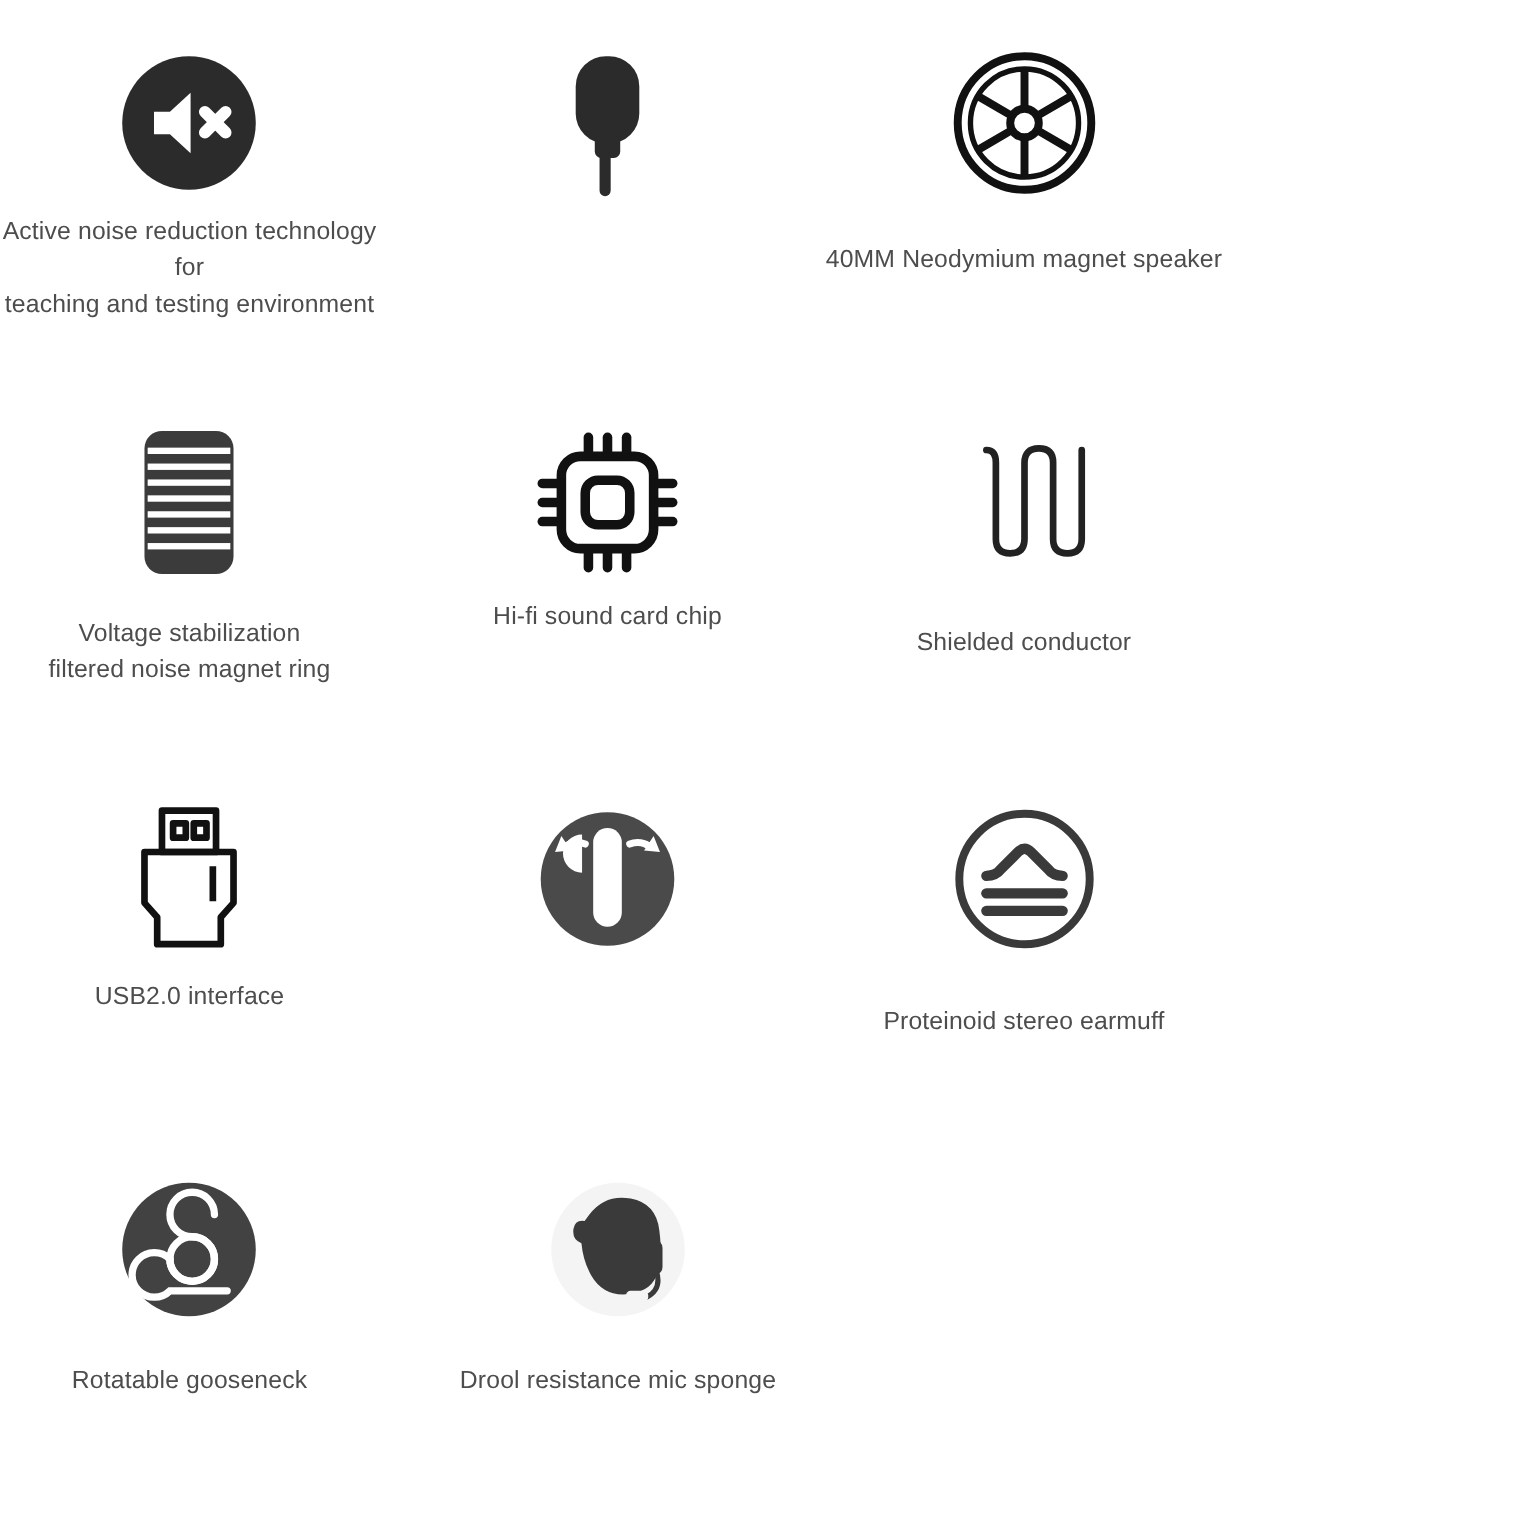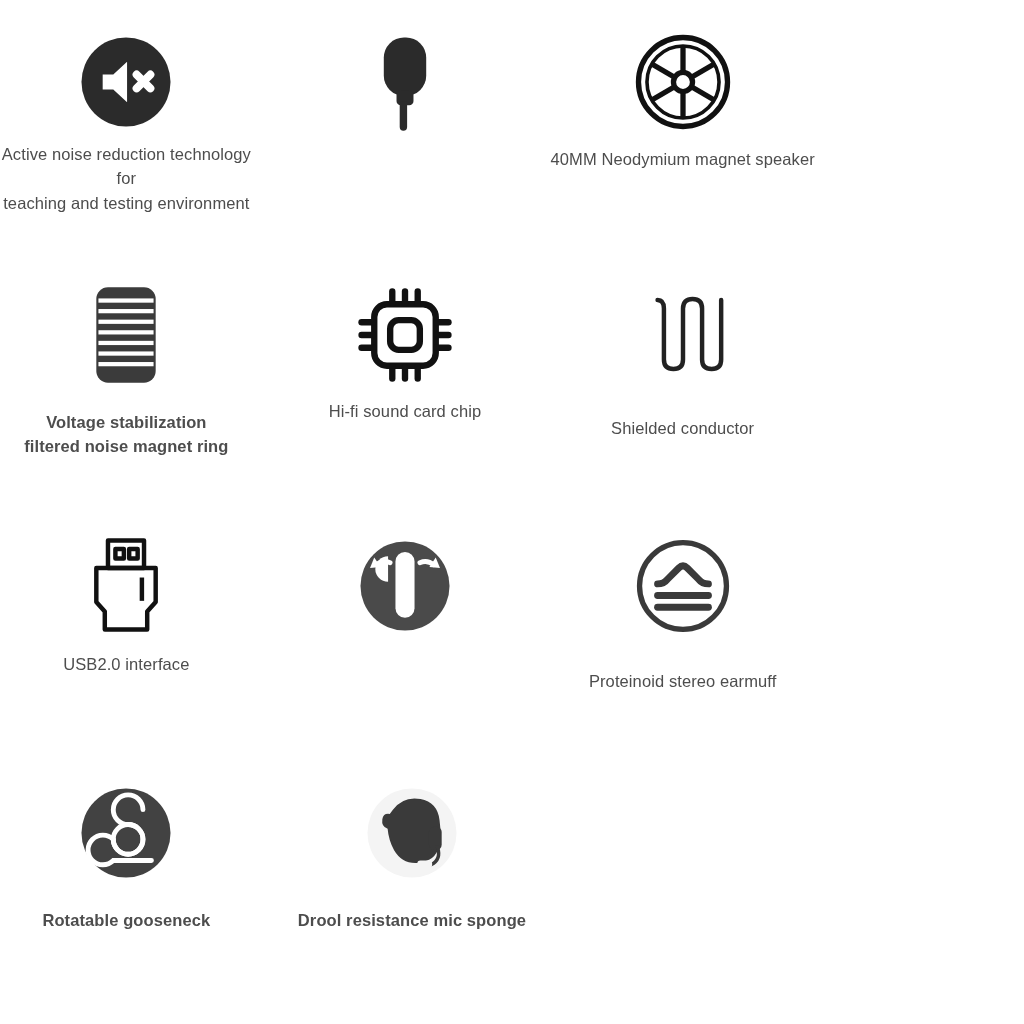--- a/index.html
+++ b/index.html
@@ -46,22 +46,22 @@
     text-align: center;
     font-size: 16.5px;
     line-height: 1.48;
     color: #4d4d4d;
     letter-spacing: 0.1px;
     max-width: 330px;
     white-space: pre-line;
   }
   
   .shift-up    { margin-top: -4px; }
-  .shift-down  { margin-top: 1px; }
-  .shift-down2 { margin-top: 7px; font-weight: bold; }
+  .shift-down  { margin-top: 15px; }
+  .shift-down2 { margin-top: 7px; }
   .shift-down3 { margin-top: 13px; }
 
   .cell-pad-r1 .icon-wrap { height: 128px; }
   .cell-r2 .icon-wrap { height: 136px; }
   .cell-r3 .icon-wrap { height: 140px; }
   .cell-r4 .icon-wrap { height: 136px; }
 
   
   .nudge-c1 { transform: translateX(-9px); }
   .nudge-c2 { transform: translateX(-1px); }

